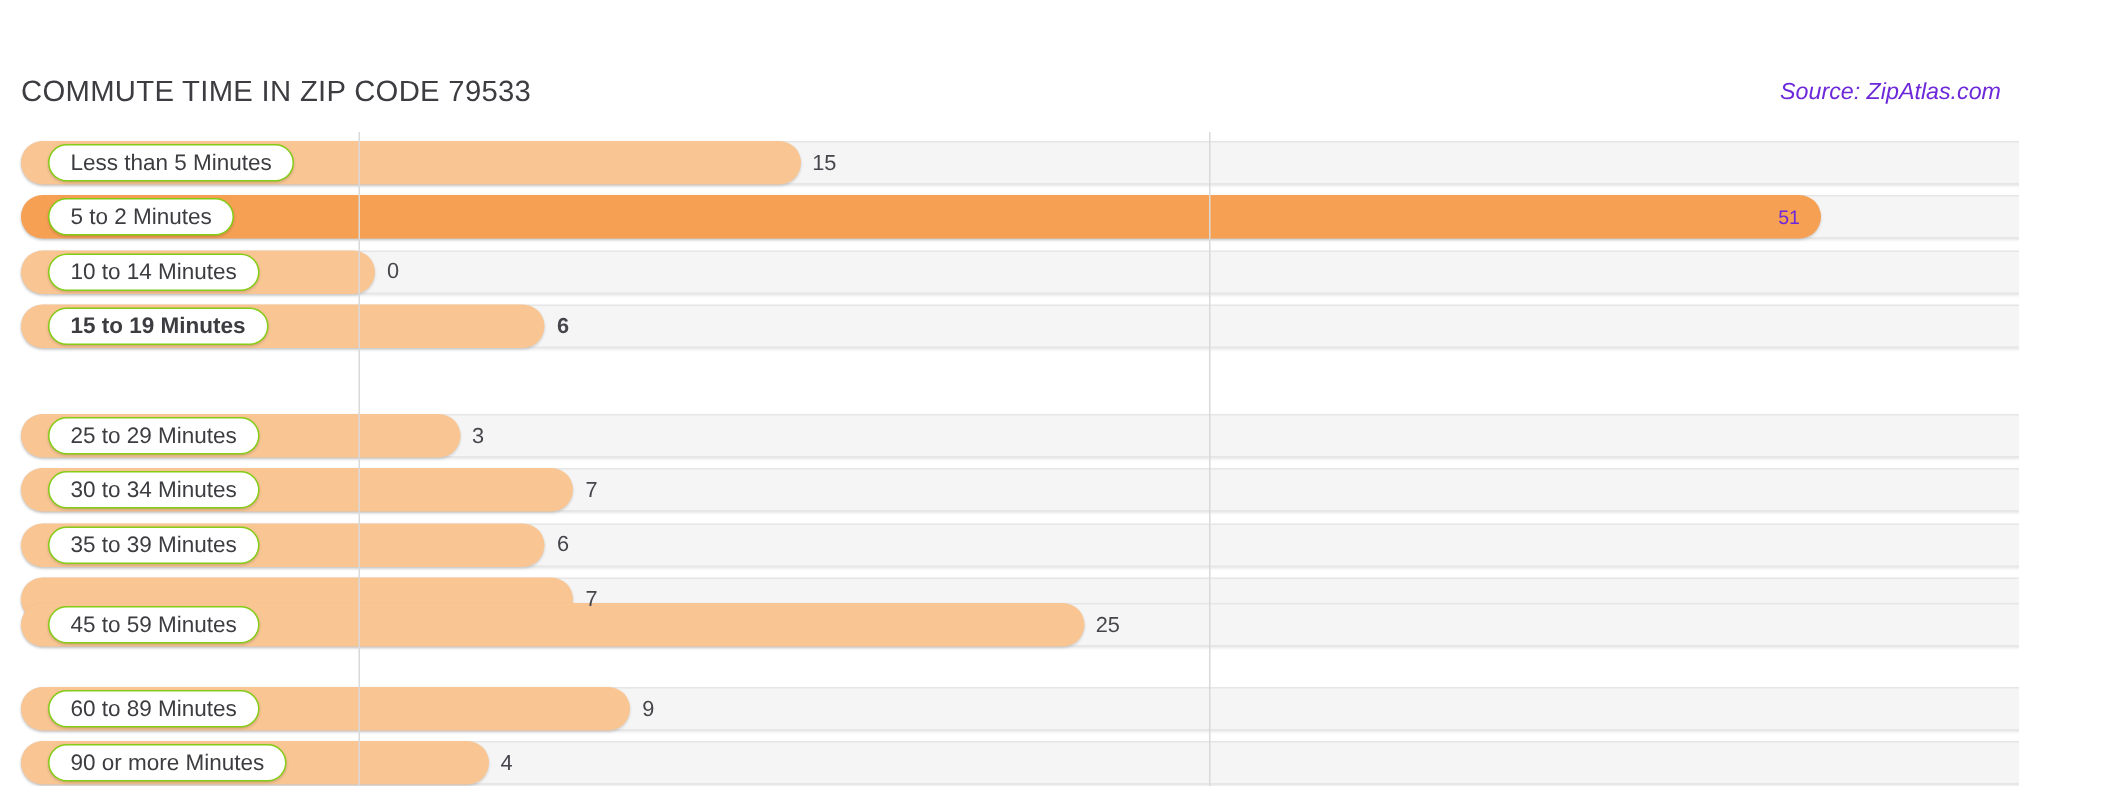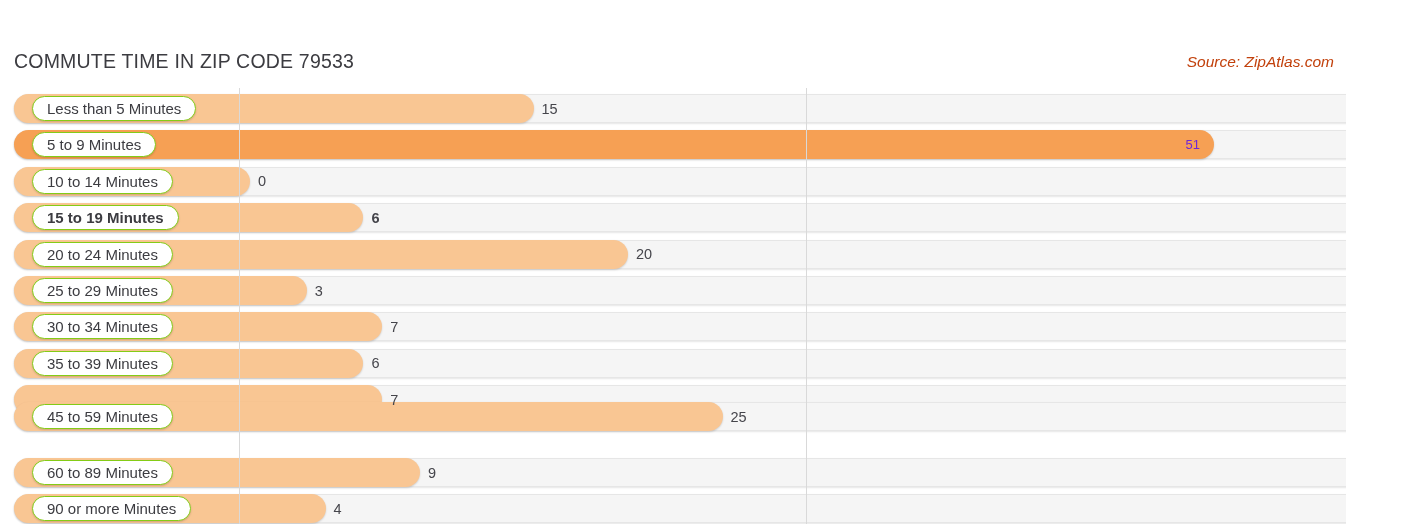--- a/index.html
+++ b/index.html
@@ -26,21 +26,21 @@
     color: #3c3c41;
     letter-spacing: 0.2px;
     white-space: nowrap;
   }
   #chart-source {
     position: absolute;
     right: 12px;
     top: 13px;
     font-size: 15.5px;
     font-style: italic;
-    color: #c2410c;
+    color: #6d28d9;
     white-space: nowrap;
   }
 
   
   #plot {
     position: absolute;
     left: 0;
     top: 48px;
     width: 1406px;
     height: 440px;
@@ -154,40 +154,34 @@
       <div class="gridline" style="left: 1373px;"></div>
       <div class="row" style="top: 6px;">
         <div class="track"></div>
         <div class="fill" style="width: 519.5px; background: rgb(249, 198, 147);"></div>
         <div class="cat-pill">Less than 5 Minutes</div>
         <div class="val-out" style="left: 527.5px;">15</div>
       </div>
       <div class="row" style="top: 42.4px;">
         <div class="track"></div>
         <div class="fill" style="width: 1199.9px; background: rgb(246, 160, 84);"></div>
-        <div class="cat-pill">5 to 9 Minutes</div>
+        <div class="cat-pill">5 to 2 Minutes</div>
         <div class="val-in" style="right: 192.1px;">51</div>
       </div>
       <div class="row" style="top: 78.8px;">
         <div class="track"></div>
         <div class="fill" style="width: 236px; background: rgb(249, 198, 147);"></div>
         <div class="cat-pill">10 to 14 Minutes</div>
         <div class="val-out" style="left: 244px;">0</div>
       </div>
       <div class="row" style="top: 115.2px; font-weight: bold;">
         <div class="track"></div>
         <div class="fill" style="width: 349.4px; background: rgb(249, 198, 147);"></div>
         <div class="cat-pill">15 to 19 Minutes</div>
         <div class="val-out" style="left: 357.4px;">6</div>
-      </div>
-      <div class="row" style="top: 151.6px;">
-        <div class="track"></div>
-        <div class="fill" style="width: 614px; background: rgb(249, 198, 147);"></div>
-        <div class="cat-pill">20 to 24 Minutes</div>
-        <div class="val-out" style="left: 622px;">20</div>
       </div>
       <div class="row" style="top: 188px;">
         <div class="track"></div>
         <div class="fill" style="width: 292.7px; background: rgb(249, 198, 147);"></div>
         <div class="cat-pill">25 to 29 Minutes</div>
         <div class="val-out" style="left: 300.7px;">3</div>
       </div>
       <div class="row" style="top: 224.4px;">
         <div class="track"></div>
         <div class="fill" style="width: 368.3px; background: rgb(249, 198, 147);"></div>

